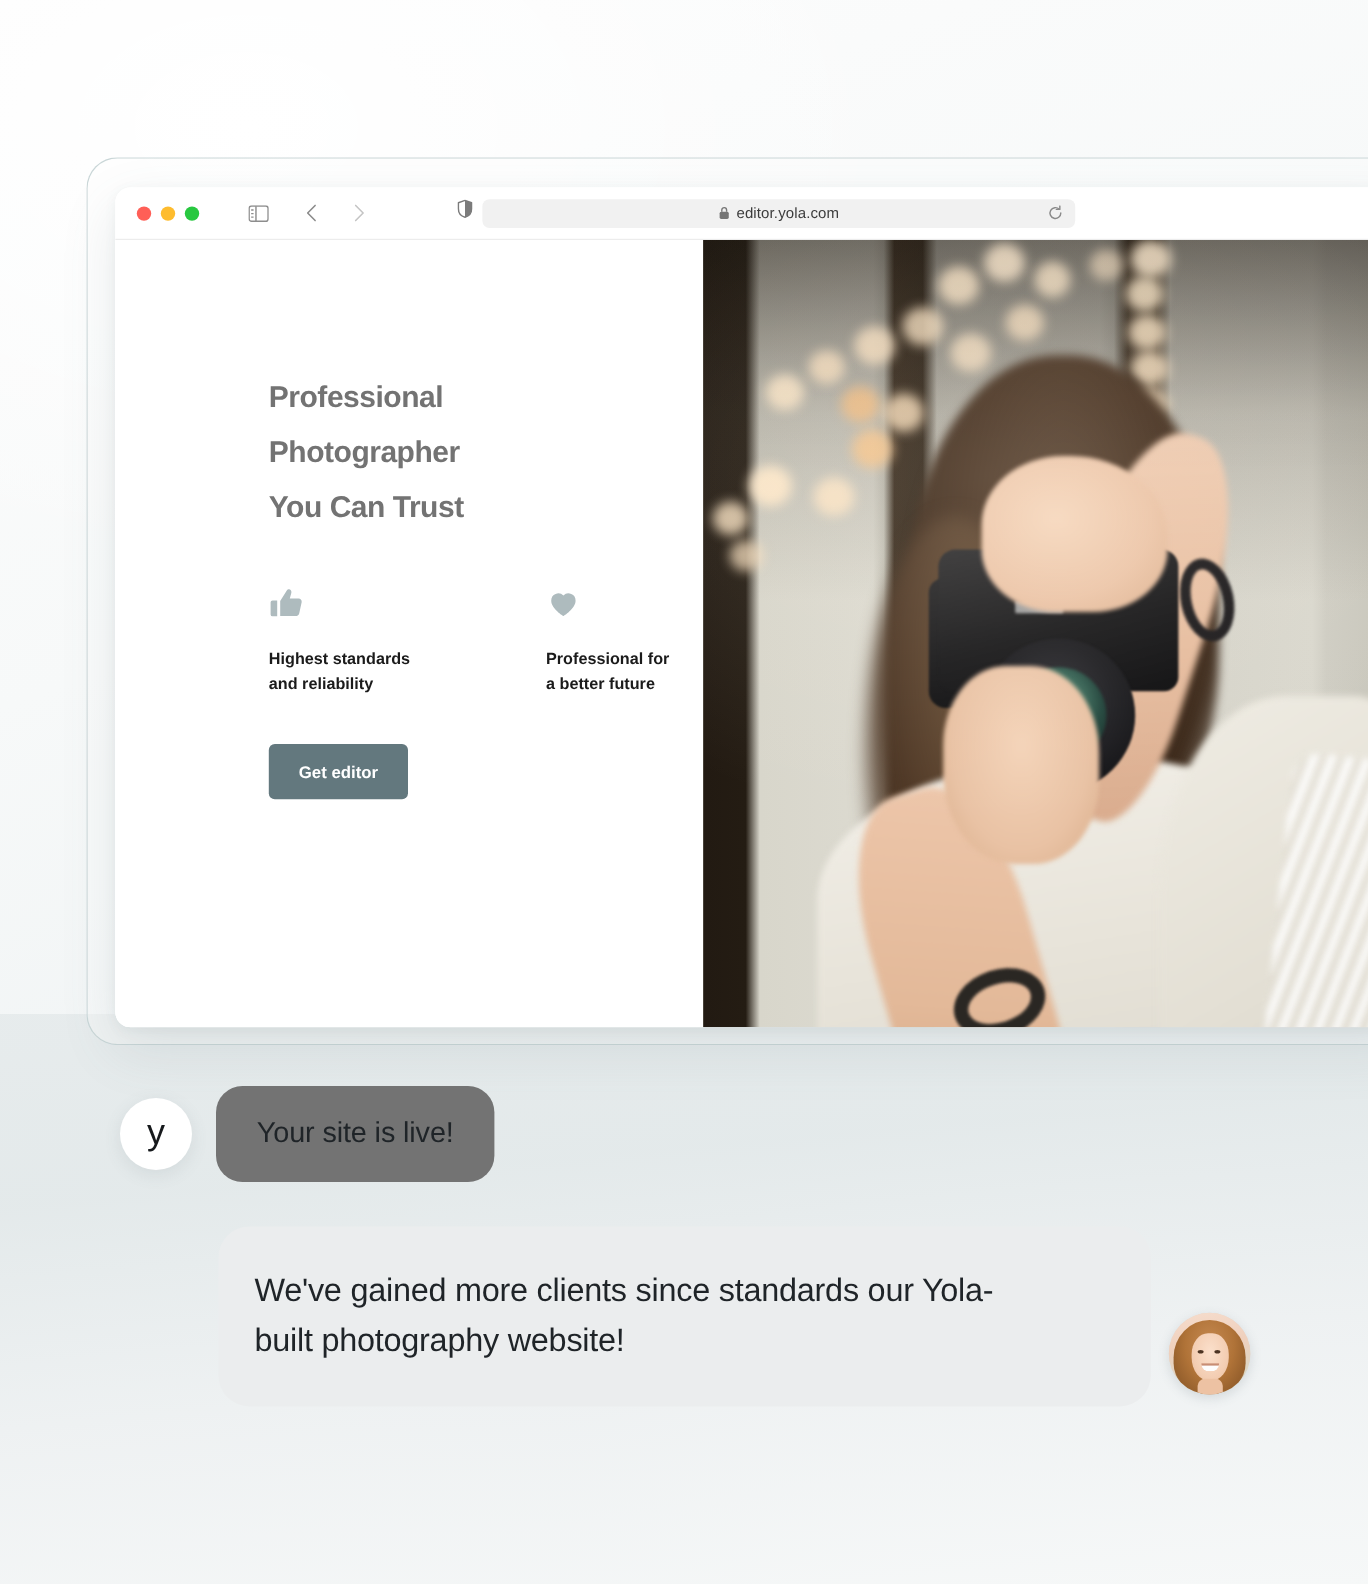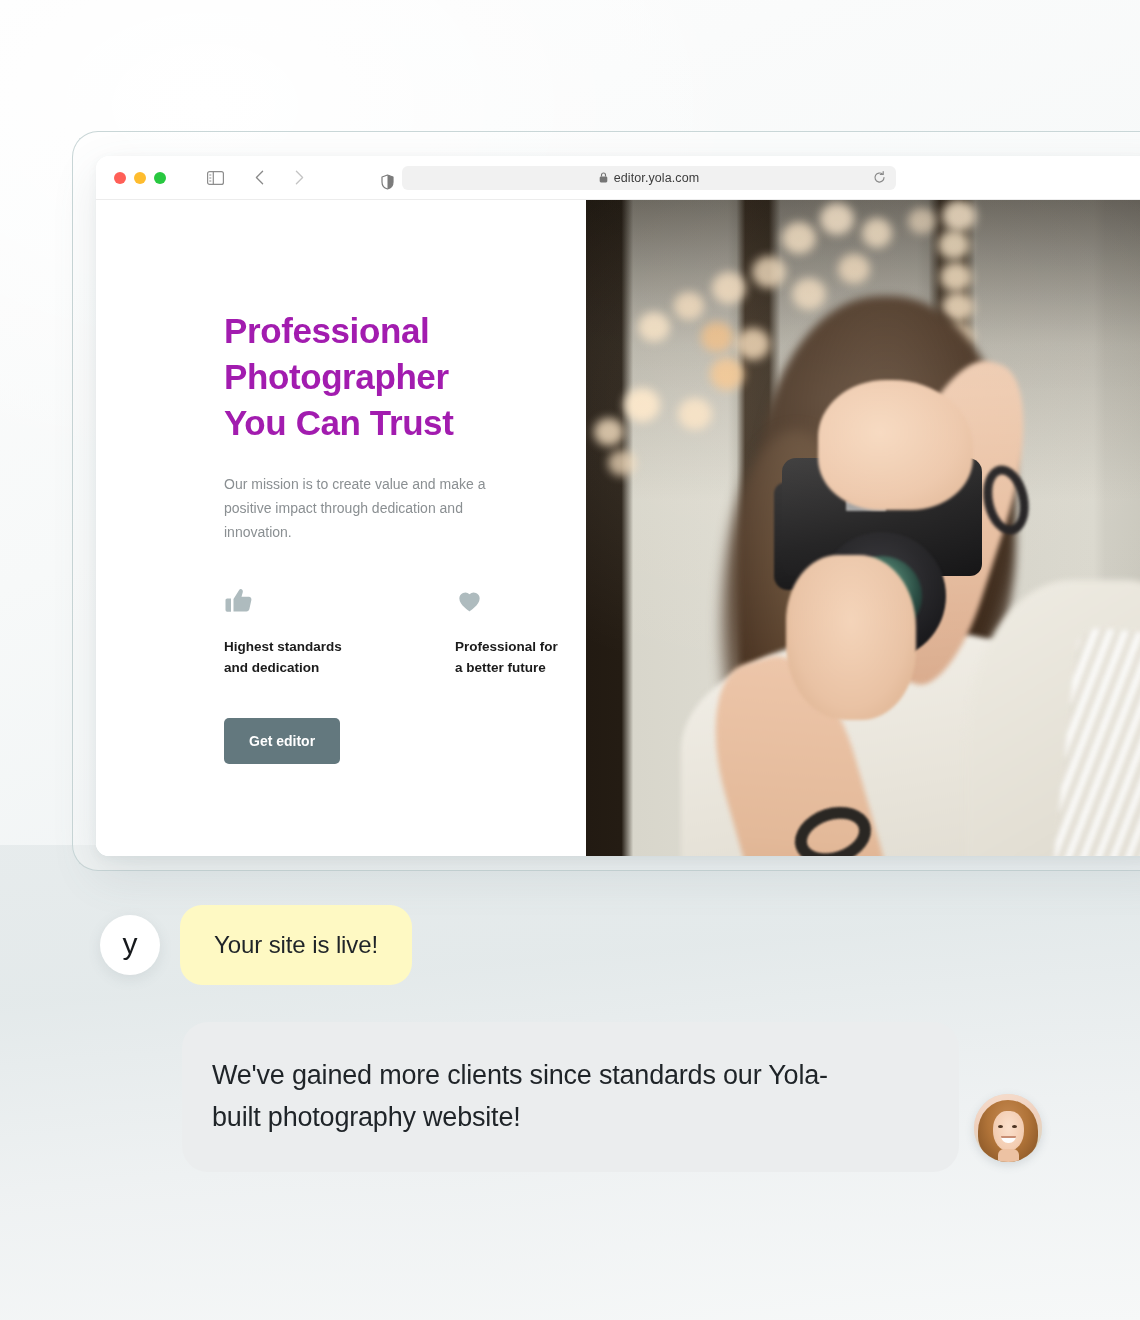--- a/index.html
+++ b/index.html
@@ -96,21 +96,21 @@
   .tb-btn {
     width: 26px; height: 26px;
     display: flex; align-items: center; justify-content: center;
   }
 
   .url-zone {
     position: absolute;
     left: 50%;
     transform: translateX(-50%);
     display: flex;
-    align-items: flex-end;
+    align-items: flex-start;
     gap: 4px;
     width: 520px;
   }
   .shield-wrap { width: 22px; display: flex; justify-content: center; }
   .url-bar {
     flex: 1;
     height: 24px;
     background: #f1f1f1;
     border-radius: 6px;
     display: flex;
@@ -136,24 +136,24 @@
     display: flex;
     height: 656px;
     background: #ffffff;
   }
   .hero-left {
     width: 490px;
     padding: 108px 0 0 128px;
     background: #ffffff;
   }
   .hero-title {
-    font-size: 35px;
+    font-size: 25px;
     line-height: 46px;
     font-weight: 700;
-    color: #a21caf;
+    color: #737373;
     letter-spacing: -.4px;
     white-space: pre-line;
   }
   .hero-sub {
     margin-top: 26px;
     font-size: 14px;
     line-height: 24px;
     color: #8a8f92;
     max-width: 286px;
   }
@@ -398,21 +398,21 @@
   }
   .yola-glyph {
     font-size: 30px;
     font-weight: 400;
     color: #16191c;
     line-height: 1;
     transform: translateY(-1px);
   }
   .bubble1 {
     margin-left: 20px;
-    background: #fef9c3;
+    background: #737373;
     border-radius: 22px;
     padding: 26px 34px;
     font-size: 24px;
     color: #1f2428;
     letter-spacing: -.1px;
   }
 
   .bubble2 {
     position: absolute;
     left: 182px; top: 127px;
@@ -545,32 +545,31 @@
       </div>
     </div>
   </div>
 
   <div class="site">
 
     <div class="hero-left">
       <h1 class="hero-title">Professional
 Photographer
 You Can Trust</h1>
-      <p class="hero-sub">Our mission is to create value and make a positive impact through dedication and innovation.</p>
 
       <div class="features">
         <div class="feature">
           <span class="feat-icon">
             <svg width="30" height="30" viewBox="0 0 24 24" fill="#aebbbe">
               <path d="M2.5 10h3.1v10.5H2.5A1.3 1.3 0 0 1 1.2 19.2v-7.9c0-.7.6-1.3 1.3-1.3Z"></path>
               <path d="M7.6 10.3 12 3.3c.4-.7 1.3-1 2-.7.9.4 1.3 1.4 1 2.3L14 8.6h5.9c1.3 0 2.3 1.2 2 2.5l-1.6 7.3c-.2 1.1-1.2 1.9-2.3 1.9H7.6V10.3Z"></path>
             </svg>
           </span>
           <div class="feat-label">Highest standards
-and dedication</div>
+and reliability</div>
         </div>
         <div class="feature">
           <span class="feat-icon">
             <svg width="29" height="29" viewBox="0 0 24 24" fill="#aebbbe">
               <path d="M12 21s-8.4-5.2-8.4-10.6A4.9 4.9 0 0 1 12 6.9a4.9 4.9 0 0 1 8.4 3.5C20.4 15.8 12 21 12 21Z"></path>
             </svg>
           </span>
           <div class="feat-label">Professional for
 a better future</div>
         </div>

